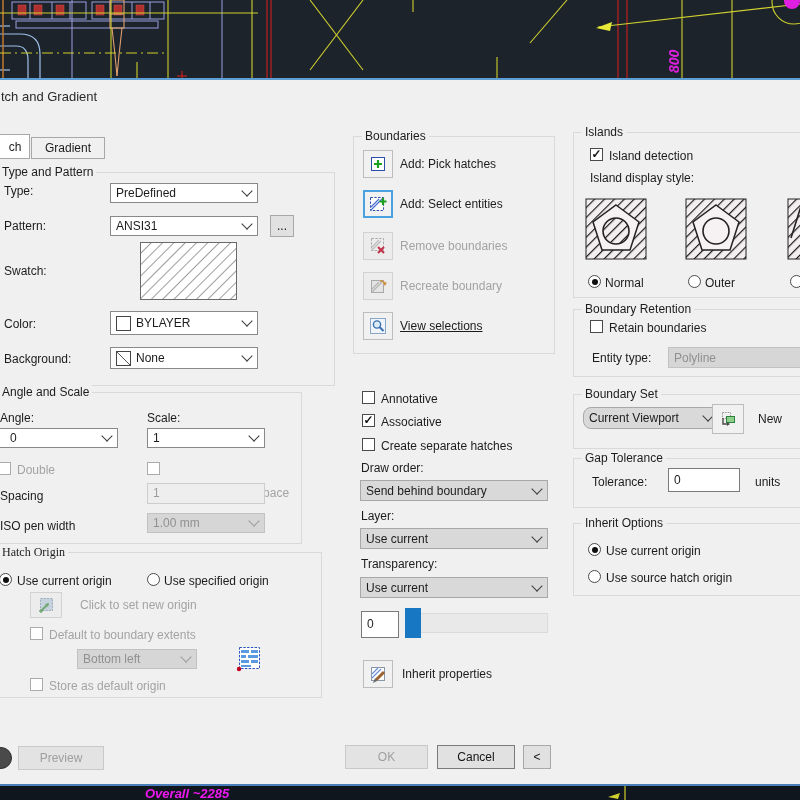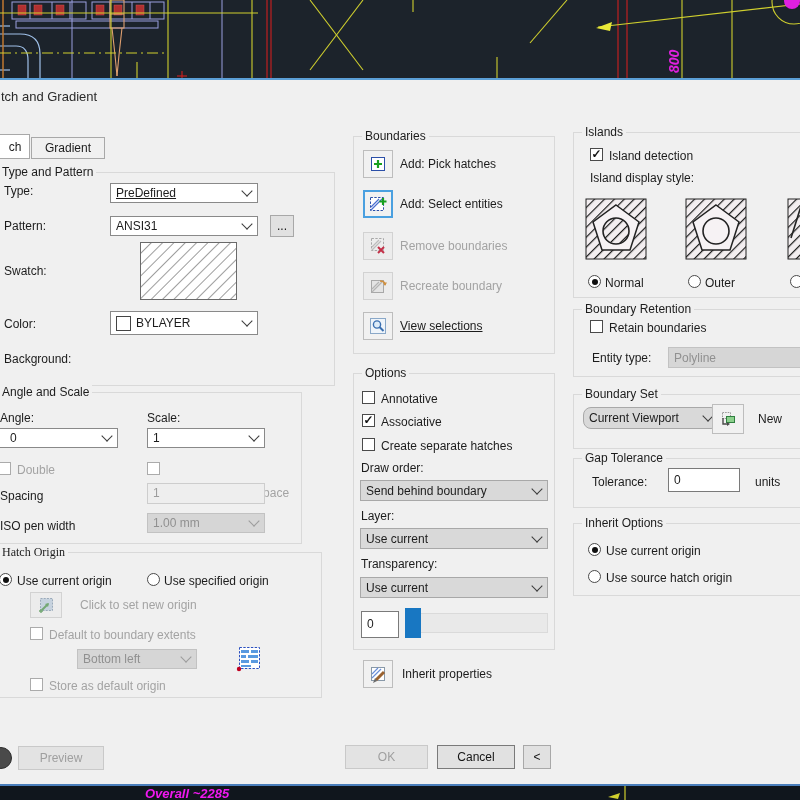--- a/index.html
+++ b/index.html
@@ -130,21 +130,21 @@
     <span>ch</span>
   </div>
   <div class="tab" style="left:31px;top:137px;width:74px;height:22px;">
     <span>Gradient</span>
   </div>
 
   <div class="grp" style="left:-20px;top:172px;width:355px;height:214px;">
     <span class="glbl" style="left:18px;">Type and Pattern</span>
   </div>
   <div class="lbl" style="left:4px;top:184px;text-align:right;">Type:</div>
-  <div class="dd" style="left:110px;top:183px;width:148px;text-decoration:underline;">
+  <div class="dd" style="left:110px;top:183px;width:148px;">
     <span class="txt">PreDefined</span>
     <span class="chev"></span>
   </div>
   <div class="lbl" style="left:4px;top:219px;">Pattern:</div>
   <div class="dd" style="left:110px;top:216px;width:148px;">
     <span class="txt">ANSI31</span>
     <span class="chev"></span>
   </div>
   <div class="btn" style="left:270px;top:215px;width:24px;height:22px;">
     <span>...</span>
@@ -159,20 +159,29 @@
     </defs>
     <rect x="0.5" y="0.5" width="96" height="57" fill="url(#ansi31)" stroke="#6a6a6a"></rect>
   </svg>
   <div class="lbl" style="left:4px;top:317px;">Color:</div>
   <div class="dd" style="left:110px;top:311px;width:148px;height:24px;">
     <span class="mini-swatch"></span>
     <span class="txt">BYLAYER</span>
     <span class="chev"></span>
   </div>
   <div class="lbl" style="left:4px;top:352px;">Background:</div>
+  <div class="dd" style="left:110px;top:347px;width:148px;height:22px;">
+    <span class="mini-swatch" style="position:relative;overflow:hidden;">
+      <svg width="13" height="13" style="position:absolute;left:0;top:0;">
+          <line x1="0" y1="0" x2="13" y2="13" stroke="#555" stroke-width="1"></line>
+        </svg>
+    </span>
+    <span class="txt">None</span>
+    <span class="chev"></span>
+  </div>
 
   <div class="grp" style="left:-20px;top:392px;width:322px;height:152px;">
     <span class="glbl" style="left:18px;">Angle and Scale</span>
   </div>
   <div class="lbl" style="left:0px;top:411px;">Angle:</div>
   <div class="lbl" style="left:147px;top:411px;">Scale:</div>
   <div class="dd" style="left:-20px;top:428px;width:138px;">
     <span class="txt" style="margin-left:24px;">0</span>
     <span class="chev"></span>
   </div>
@@ -267,23 +276,20 @@
   <div class="lbl dis" style="left:400px;top:279px;">Recreate boundary</div>
   <div class="ibtn" style="left:363px;top:312px;">
     <svg width="20" height="20" viewBox="0 0 20 20">
       <rect x="2.5" y="2.5" width="15" height="15" fill="#eef4fa" stroke="#8aa8c8"></rect>
       <circle cx="9" cy="8.5" r="3.6" fill="#dcebf8" stroke="#3a6fb0" stroke-width="1.4"></circle>
       <line x1="11.5" y1="11" x2="15.5" y2="15" stroke="#3a6fb0" stroke-width="2"></line>
     </svg>
   </div>
   <div class="lbl" style="left:400px;top:319px;text-decoration:underline;">View selections</div>
 
-  <div class="grp" style="left:353px;top:373px;width:202px;height:277px;">
-    <span class="glbl" style="left:8px;">Options</span>
-  </div>
   <div class="chk" style="left:362px;top:391px;"></div>
   <div class="lbl" style="left:381px;top:392px;">Annotative</div>
   <div class="chk" style="left:362px;top:414px;">✓</div>
   <div class="lbl" style="left:381px;top:415px;">Associative</div>
   <div class="chk" style="left:362px;top:438px;"></div>
   <div class="lbl" style="left:381px;top:439px;">Create separate hatches</div>
   <div class="lbl" style="left:361px;top:461px;">Draw order:</div>
   <div class="dd gray" style="left:360px;top:480px;width:188px;height:21px;">
     <span class="txt">Send behind boundary</span>
     <span class="chev"></span>

